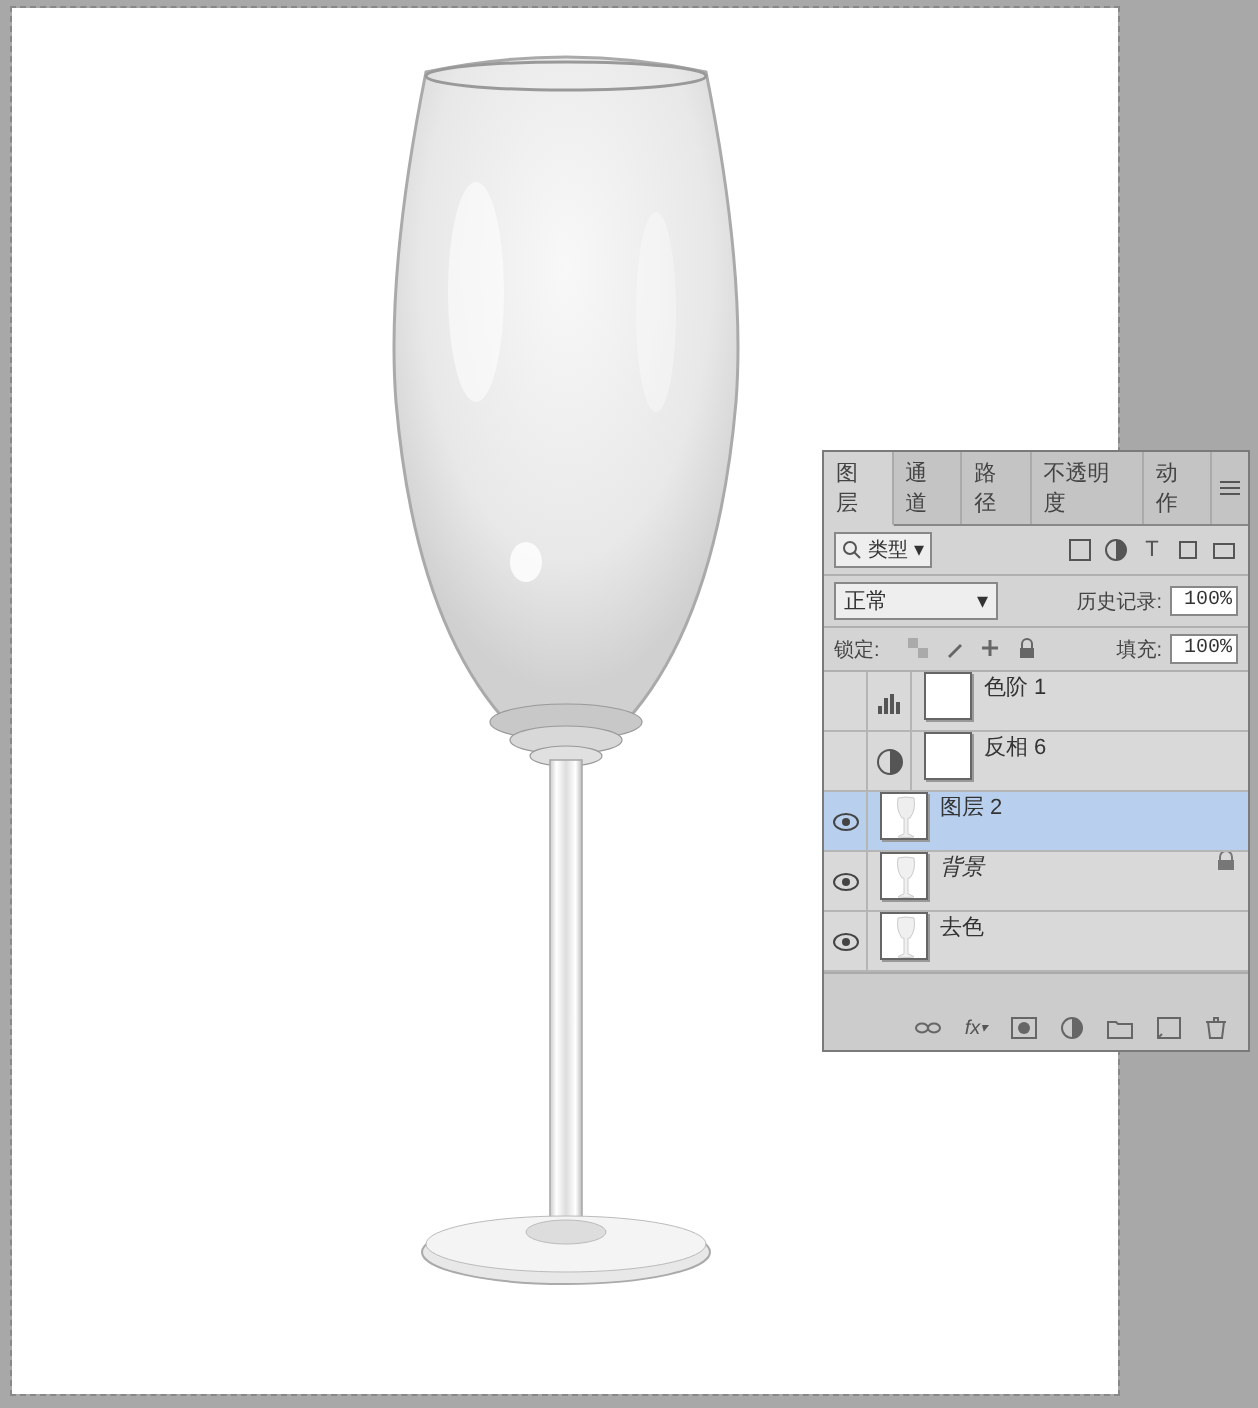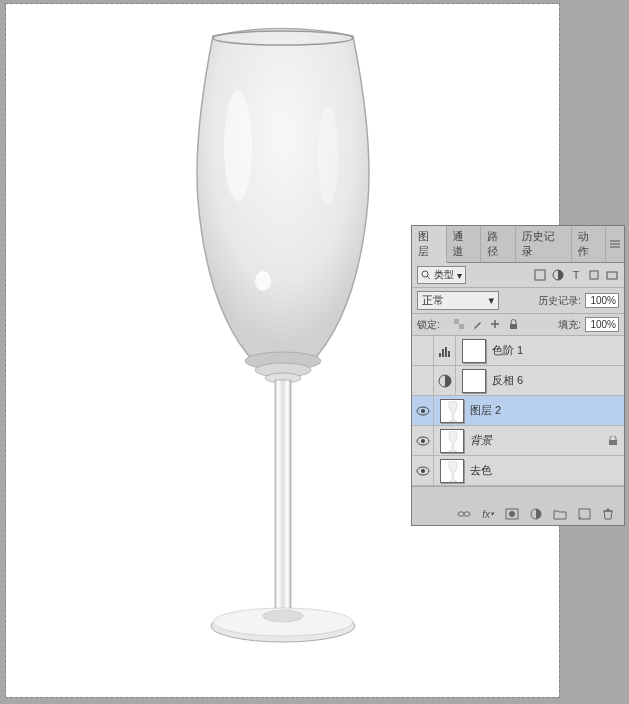--- a/index.html
+++ b/index.html
@@ -125,41 +125,41 @@
   font-size: 10px;
   color: #444;
 }
 .pct-input {
   width: 34px;
   background: #fff;
   border: 1px solid #888;
   font-size: 10px;
   text-align: right;
   padding: 1px 2px;
+  font-family: Liberation Mono, monospace;
 }
 
 .lock-icons {
   display: flex;
   gap: 6px;
   margin: 0 4px 0 10px;
 }
 .lock-icon {
   width: 12px;
   height: 12px;
   color: #666;
   font-size: 11px;
 }
 
 
 .layers-list {
   background: #d9d9d9;
 }
 .layer-row {
   display: flex;
-  align-items: center;
   height: 30px;
   border-bottom: 1px solid #b5b5b5;
   padding-right: 6px;
 }
 .layer-row.selected {
   background: #b8d0ee;
 }
 .vis-col {
   width: 22px;
   display: flex;
@@ -270,21 +270,21 @@
     </svg>
   </div>
 </div>
 
 <div class="layers-panel">
 
   <div class="panel-tabs">
     <div class="panel-tab active">图层</div>
     <div class="panel-tab">通道</div>
     <div class="panel-tab">路径</div>
-    <div class="panel-tab">历史记录</div>
+    <div class="panel-tab">不透明度</div>
     <div class="panel-tab">动作</div>
     <div class="panel-menu">
       <svg width="10" height="8">
           <line x1="0" y1="1" x2="10" y2="1" stroke="#555"></line>
           <line x1="0" y1="4" x2="10" y2="4" stroke="#555"></line>
           <line x1="0" y1="7" x2="10" y2="7" stroke="#555"></line>
         </svg>
     </div>
   </div>
 

